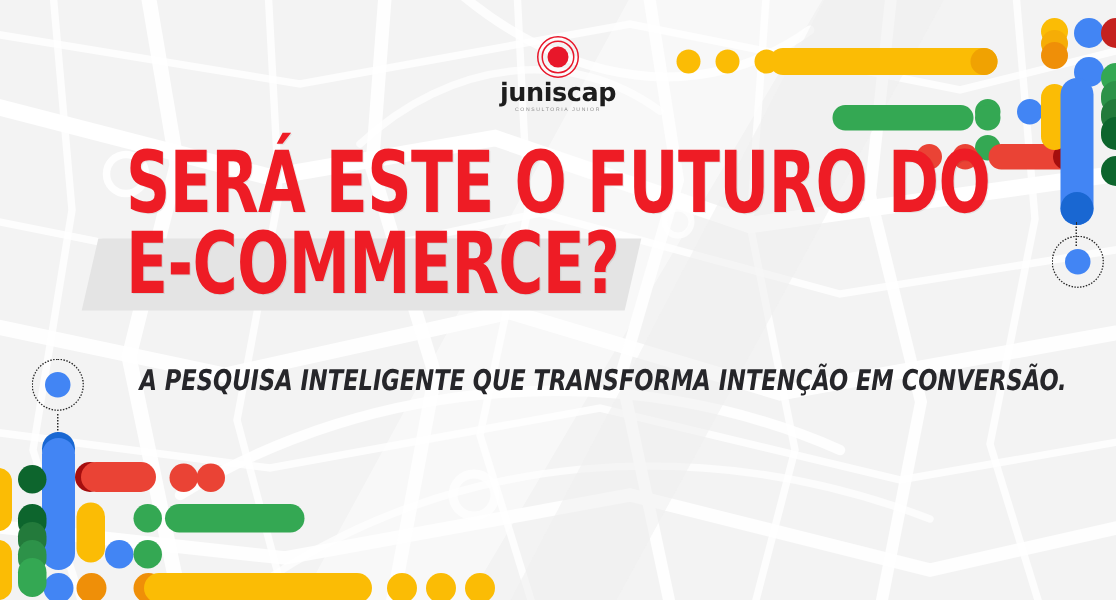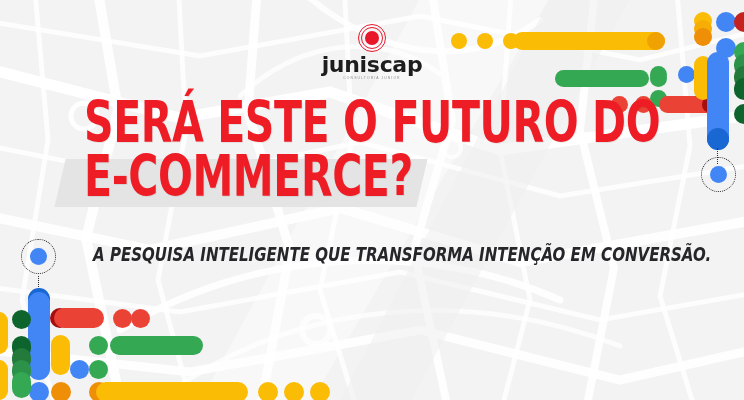--- a/index.html
+++ b/index.html
@@ -37,21 +37,21 @@
     border-radius:50%;border:1.4px solid #e8172a;box-sizing:border-box;
   }
   .logo-mark .dot{
     position:absolute;left:7px;top:7px;width:14px;height:14px;
     border-radius:50%;background:#e8172a;
   }
   .logo-word{
     margin-top:2px;
     font-family:"DejaVu Sans", sans-serif;
     font-weight:700;
-    font-size:22px;
+    font-size:17px;
     letter-spacing:-0.3px;
     color:#1d1d1d;
     line-height:1;
   }
   .logo-sub{
     margin-top:1px;
     font-family:"Liberation Sans", sans-serif;
     font-size:3.4px;
     letter-spacing:1.1px;
     color:#8d8d8d;

